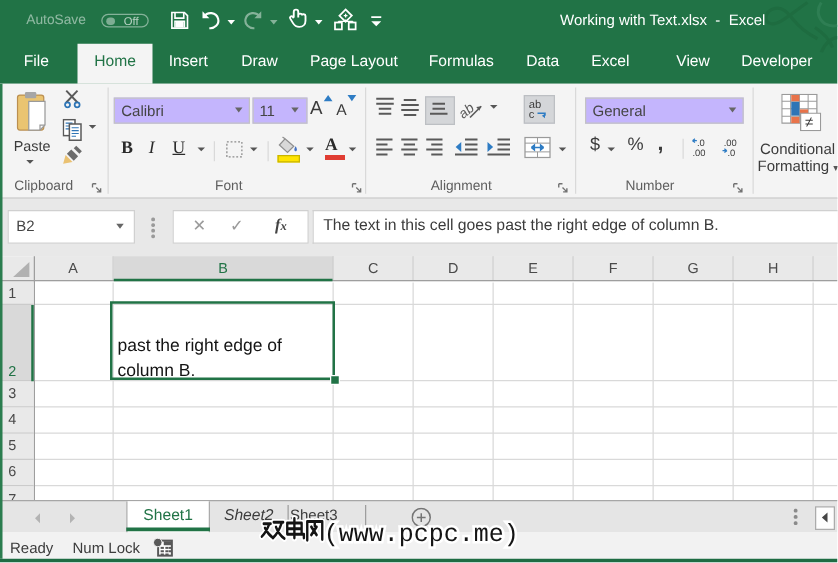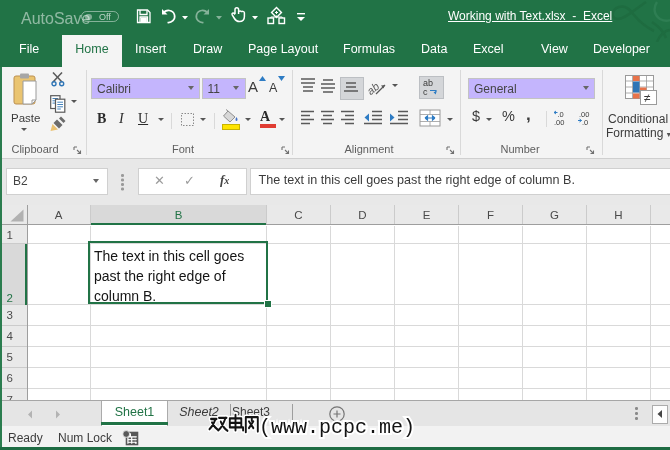--- a/index.html
+++ b/index.html
@@ -1,25 +1,25 @@
 <!DOCTYPE html>
 <html><head>
 <meta charset="utf-8">
 <style>
   html,body{margin:0;padding:0;}
   #win{position:relative;width:670px;height:450px;overflow:hidden;background:#fff;
        font-family:"Liberation Sans",sans-serif;-webkit-font-smoothing:antialiased;}
   .abs{position:absolute;}
   
   #titlebar{left:0;top:0;width:670px;height:67px;background:#217346;}
-  #autosave{left:21px;top:10px;color:rgba(255,255,255,0.5);font-size:16px;}
+  #autosave{left:21px;top:10px;color:rgba(255,255,255,0.5);font-size:11px;}
   #aspill{left:81px;top:11px;width:36px;height:9px;border:1px solid rgba(255,255,255,0.45);border-radius:6px;}
   #aspill .dot{position:absolute;left:3px;top:1.5px;width:6.5px;height:6.5px;border-radius:50%;background:rgba(255,255,255,0.42);}
   #aspill .off{position:absolute;left:17px;top:-0.5px;color:rgba(255,255,255,0.68);font-size:9px;}
-  #wtitle{left:448px;top:9px;color:#fff;font-size:12px;text-decoration:underline;}
+  #wtitle{left:448px;top:9px;color:#fff;font-size:12px;}
   
   .rtab{top:42px;color:#fff;font-size:12.5px;}
   #hometab{left:62px;top:35px;width:60px;height:32px;background:#f4f4f4;}
   #hometab span{position:absolute;left:0;right:0;top:7px;text-align:center;color:#217346;font-size:12.5px;}
   
   #ribbon{left:0;top:67px;width:670px;height:91px;background:#f4f4f4;border-bottom:1px solid #cfcfcf;}
   .gsep{position:absolute;top:3px;width:1px;height:85px;background:#d9d9d9;}
   .glabel{position:absolute;top:76px;font-size:11px;color:#5e5e5e;width:120px;text-align:center;}
   .launch{position:absolute;width:10px;height:10px;}
   .combo{position:absolute;background:#c4b5fd;border:1px solid #c3c3c3;}
@@ -358,21 +358,20 @@
     <div class="rowhdr" style="top:20.5px;height:17.5px;line-height:18px;">1</div>
     <div class="rowhdr" style="top:38.5px;height:60.5px;background:#d9d9d9;color:#217346;line-height:108px;">2</div>
     <div class="rowhdr" style="top:99.5px;height:20.5px;line-height:21px;">3</div>
     <div class="rowhdr" style="top:120.5px;height:20.5px;line-height:21px;">4</div>
     <div class="rowhdr" style="top:141.5px;height:20.5px;line-height:21px;">5</div>
     <div class="rowhdr" style="top:162.5px;height:20.5px;line-height:21px;">6</div>
     <div class="rowhdr" style="top:183.5px;height:16.5px;line-height:22px;border-bottom:none;">7</div>
 
     <div class="abs" style="left:25px;top:38.5px;width:2px;height:61px;background:#217346;"></div>
 
-    <div class="abs" style="left:94px;top:42.5px;font-size:14px;color:#141414;white-space:nowrap;">The text in this cell goes</div>
     <div class="abs" style="left:94px;top:62.5px;font-size:14px;color:#141414;white-space:nowrap;">past the right edge of</div>
     <div class="abs" style="left:94px;top:82.5px;font-size:14px;color:#141414;white-space:nowrap;">column B.</div>
 
     <div class="abs" style="left:88px;top:36px;width:179.5px;height:62.5px;border:2px solid #217346;box-sizing:border-box;"></div>
     <div class="abs" style="left:263.5px;top:94.5px;width:8px;height:8px;background:#fff;"></div>
     <div class="abs" style="left:264.5px;top:95.5px;width:6px;height:6px;background:#217346;"></div>
   </div>
 
   <div class="abs" id="tabbar">
     <svg class="abs" style="left:25px;top:8.5px;" width="40" height="9" viewBox="0 0 40 9">

